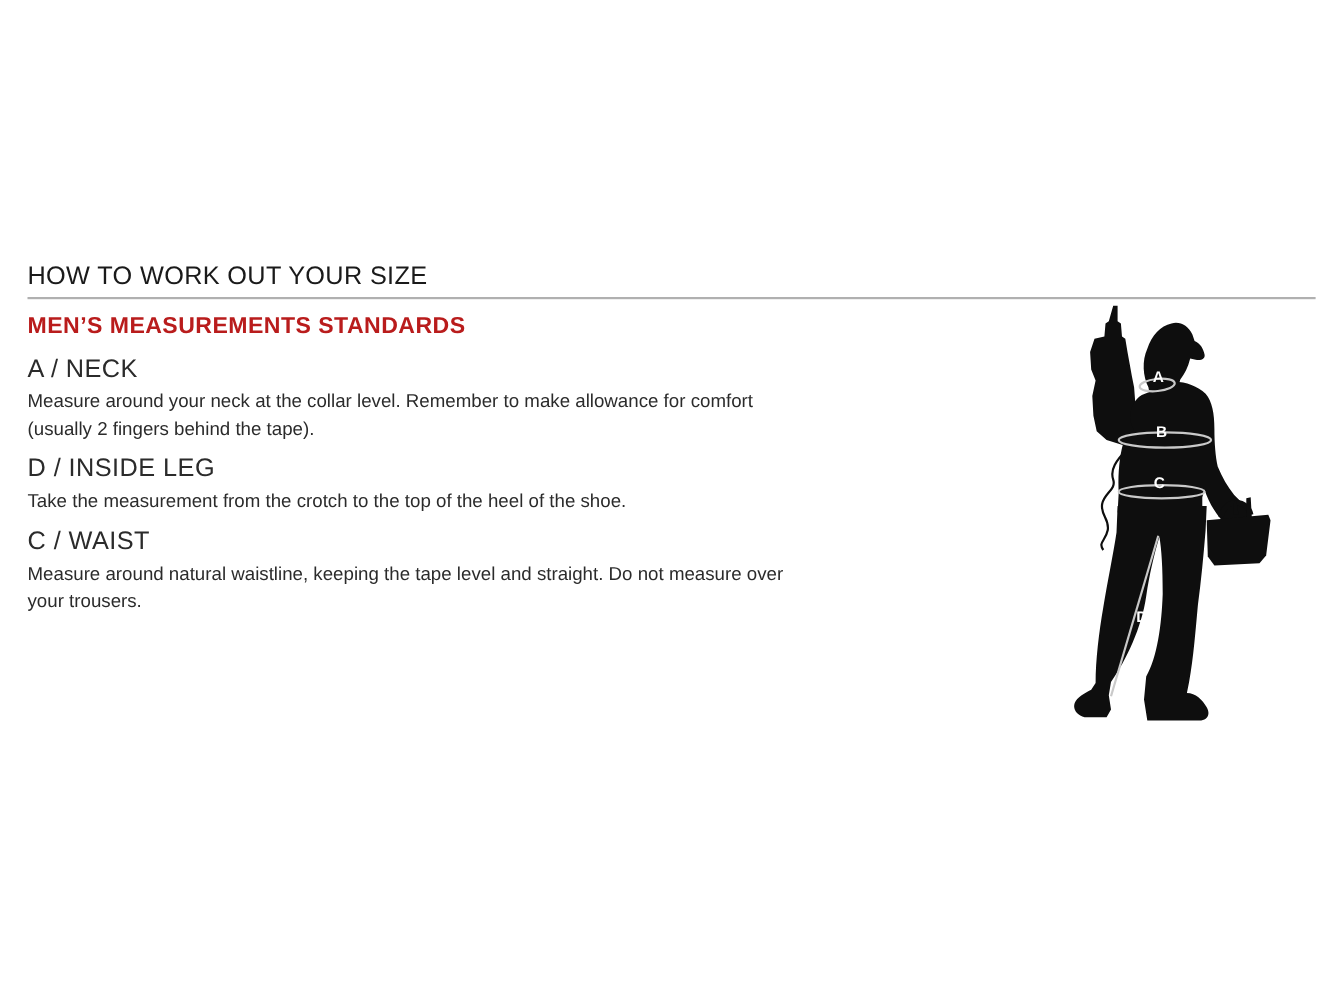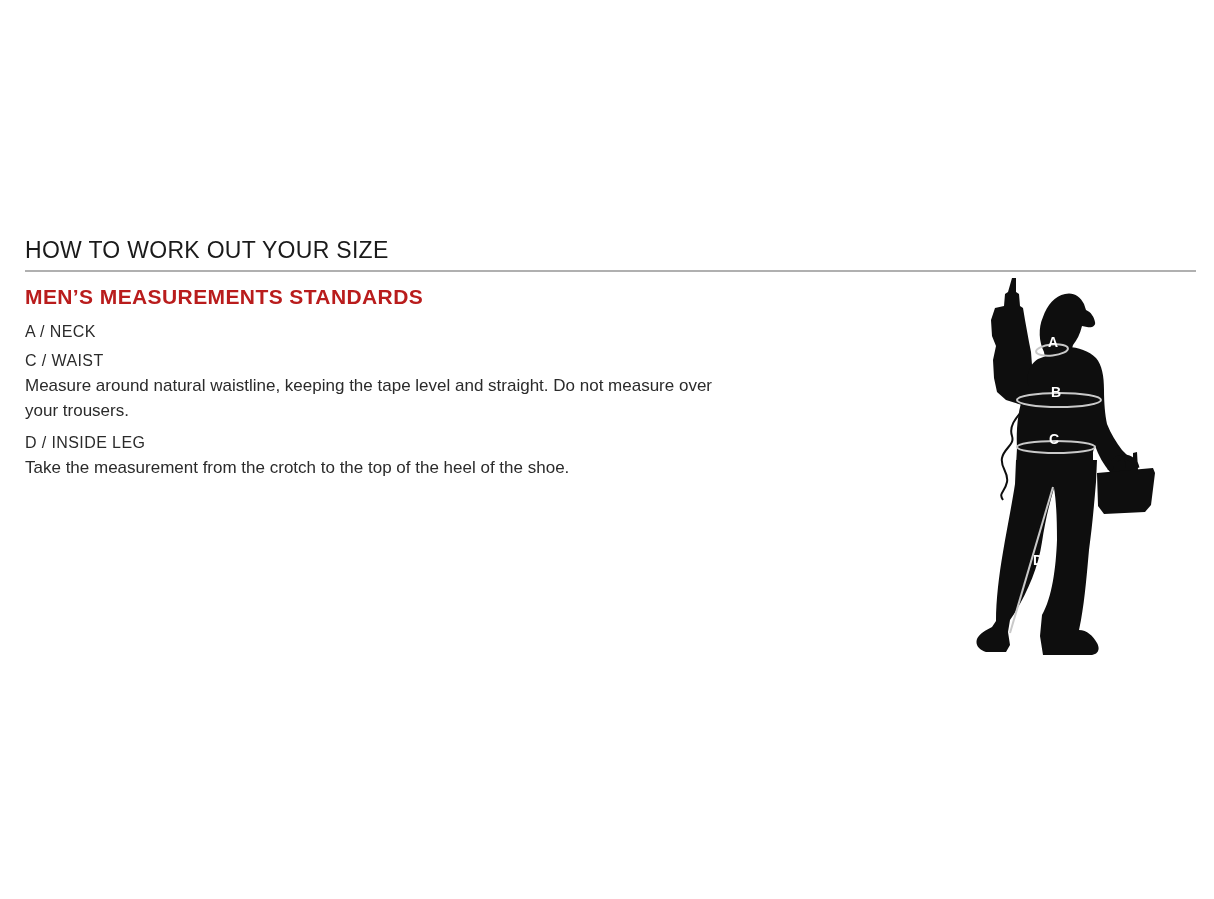--- a/index.html
+++ b/index.html
@@ -34,21 +34,21 @@
   .section-title {
     font-size: 21px;
     font-weight: 700;
     letter-spacing: 0.4px;
     line-height: 1.2;
     margin: 0 0 13px 0;
     color: #b91c1c;
   }
   .measure-section { margin: 0 0 10px 0; }
   .measure-label {
-    font-size: 16px;
+    font-size: 23px;
     font-weight: 400;
     letter-spacing: 0.4px;
     line-height: 1.2;
     margin: 0 0 3px 0;
     color: #2b2b2b;
   }
   .measure-text {
     font-size: 17px;
     line-height: 25px;
     margin: 0;
@@ -66,34 +66,36 @@
 </head>
 <body>
 
 <main class="content">
   <h1 class="page-title">HOW TO WORK OUT YOUR SIZE</h1>
   <hr class="divider">
   <h2 class="section-title">MEN’S MEASUREMENTS STANDARDS</h2>
 
   <section class="measure-section">
     <h3 class="measure-label">A / NECK</h3>
+    <p class="measure-text">Measure around your neck at the collar level. Remember to make allowance for comfort
+(usually 2 fingers behind the tape).</p>
   </section>
 
   <section class="measure-section">
   </section>
 
   <section class="measure-section">
+    <h3 class="measure-label">D / INSIDE LEG</h3>
+    <p class="measure-text">Take the measurement from the crotch to the top of the heel of the shoe.</p>
+  </section>
+
+  <section class="measure-section">
     <h3 class="measure-label">C / WAIST</h3>
     <p class="measure-text">Measure around natural waistline, keeping the tape level and straight. Do not measure over
 your trousers.</p>
-  </section>
-
-  <section class="measure-section">
-    <h3 class="measure-label">D / INSIDE LEG</h3>
-    <p class="measure-text">Take the measurement from the crotch to the top of the heel of the shoe.</p>
   </section>
 </main>
 
 <figure class="figure-wrap">
   <svg width="220" height="402" viewBox="955 263 220 402" xmlns="http://www.w3.org/2000/svg">
 
     <path fill="#0e0e0e" d="M1012 278 L1016 278 L1016 292 L1019 294 L1020 306 L1023 308 L1025 320 L1027 331 L1029 342
              L1031 352 L1032 365 L1033 378 L1038 388 L1042 397 L1022 405 L1006 400 L997 392 L994 378
              L993 360 L996 346 L992 336 L991 320 L995 308 L1004 306 L1005 294 L1008 292 Z"></path>
 

